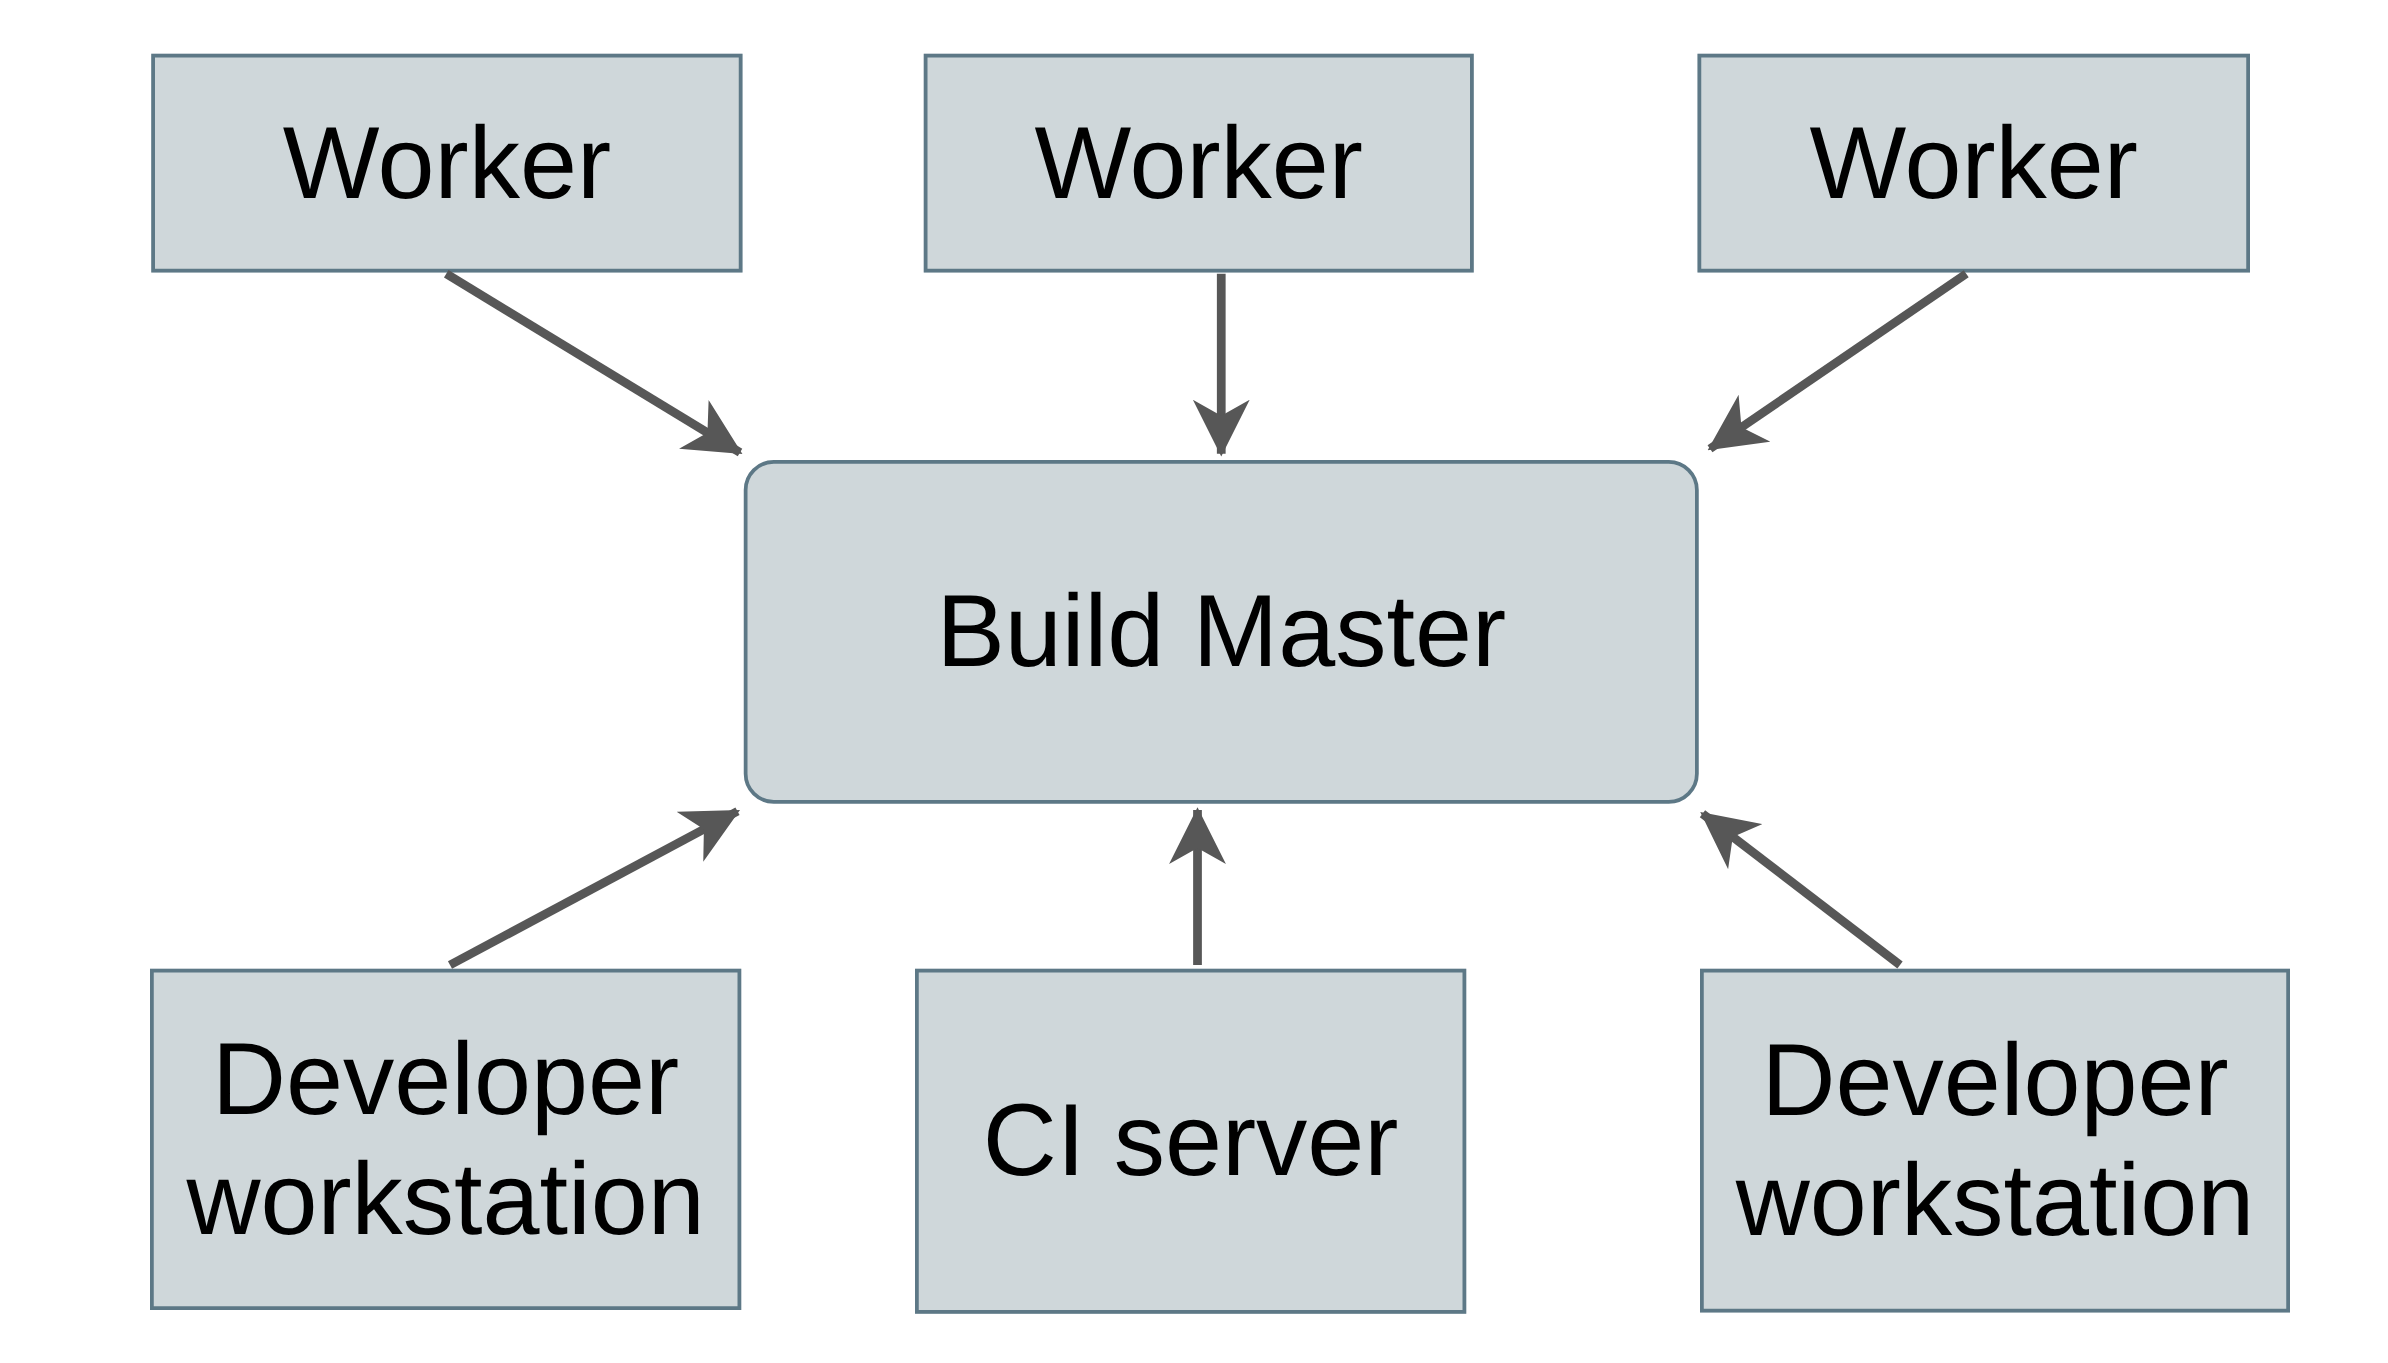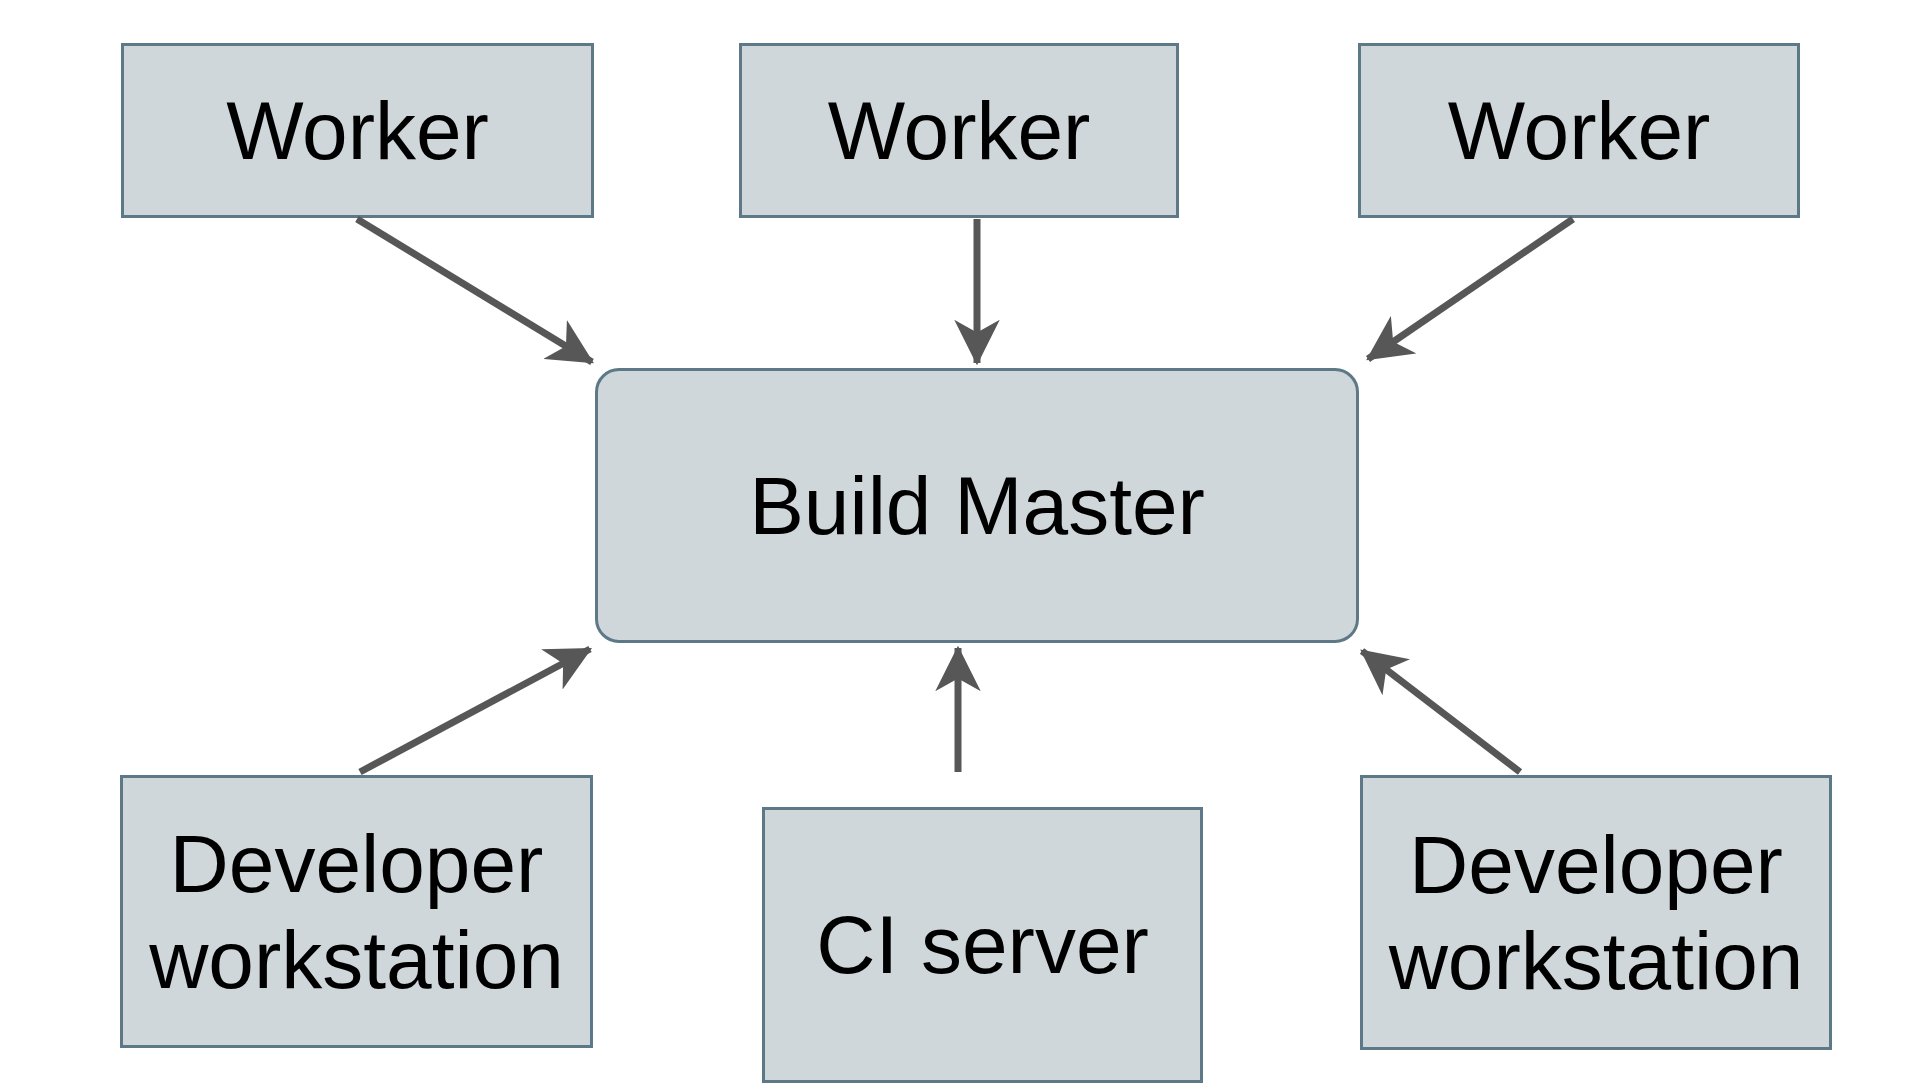--- a/index.html
+++ b/index.html
@@ -50,21 +50,21 @@
     line-height: 1.17;
     white-space: pre-line;
     letter-spacing: 0px;
   }
   
   .n-worker-1      { left: 121px;  top: 43px;  width: 473px; height: 175px; }
   .n-worker-2      { left: 739px;  top: 43px;  width: 440px; height: 175px; }
   .n-worker-3      { left: 1358px; top: 43px;  width: 442px; height: 175px; }
   .n-build-master  { left: 595px;  top: 368px; width: 764px; height: 275px; border-radius: 24px; }
   .n-dev-left      { left: 120px;  top: 775px; width: 473px; height: 273px; }
-  .n-ci-server     { left: 762px;  top: 775px; width: 441px; height: 276px; margin-top: 32px; }
+  .n-ci-server     { left: 732px;  top: 775px; width: 441px; height: 276px; }
   .n-dev-right     { left: 1360px; top: 775px; width: 472px; height: 275px; }
 </style>
 </head>
 <body>
 
 <div class="diagram">
 
   <svg class="arrows-layer" viewBox="0 0 1910 1090" xmlns="http://www.w3.org/2000/svg" aria-hidden="true">
     <defs>
       <marker id="arrowhead" viewBox="0 0 10 10" refX="9.5" refY="5" markerWidth="6.5" markerHeight="6.5" orient="auto-start-reverse">

